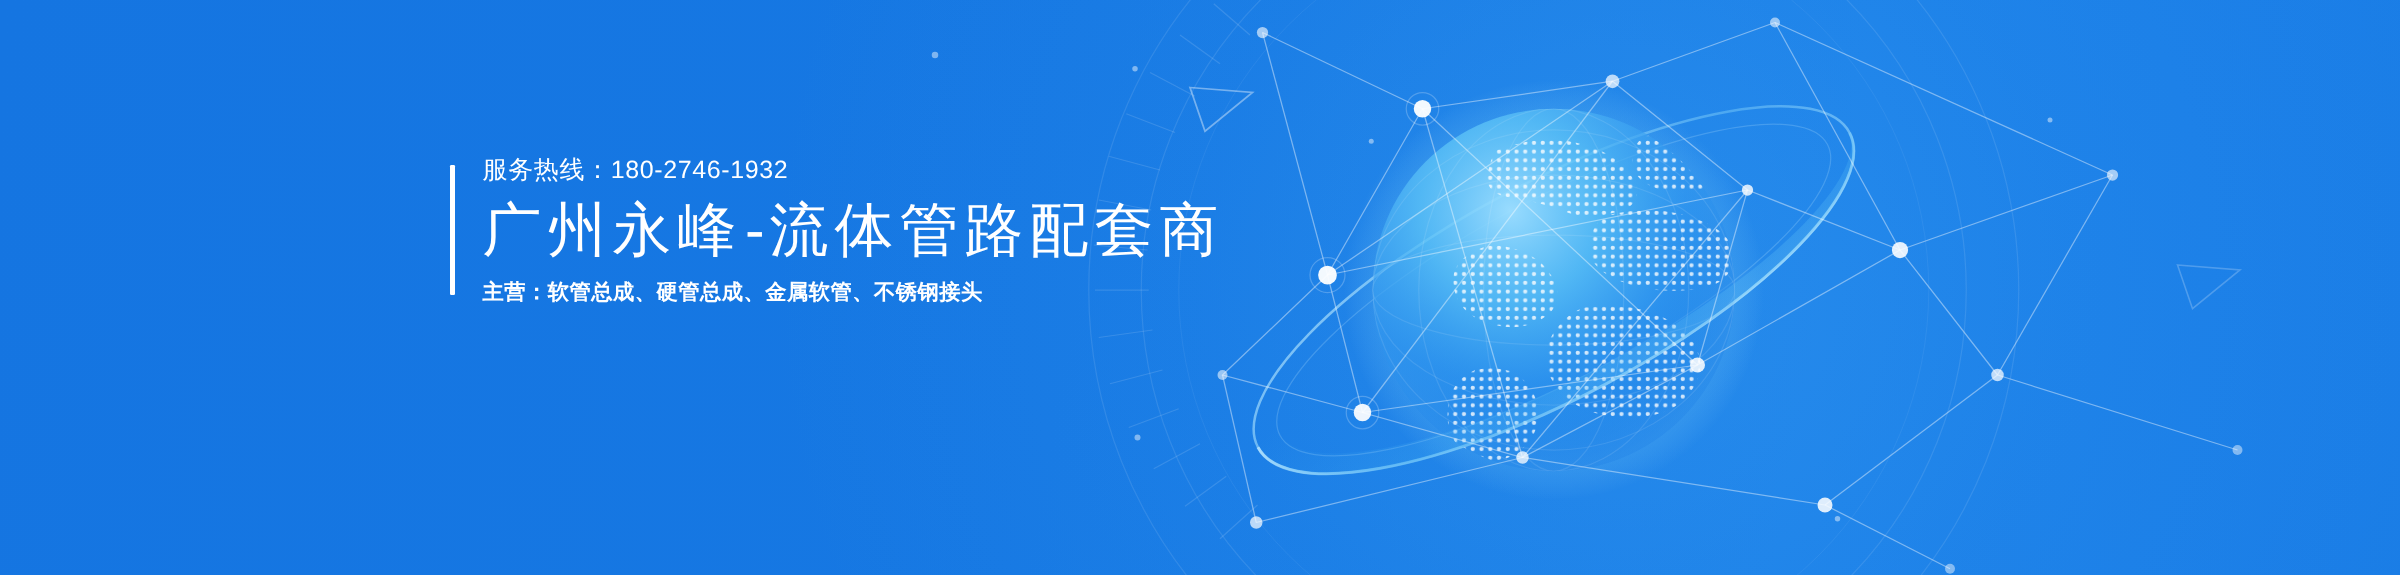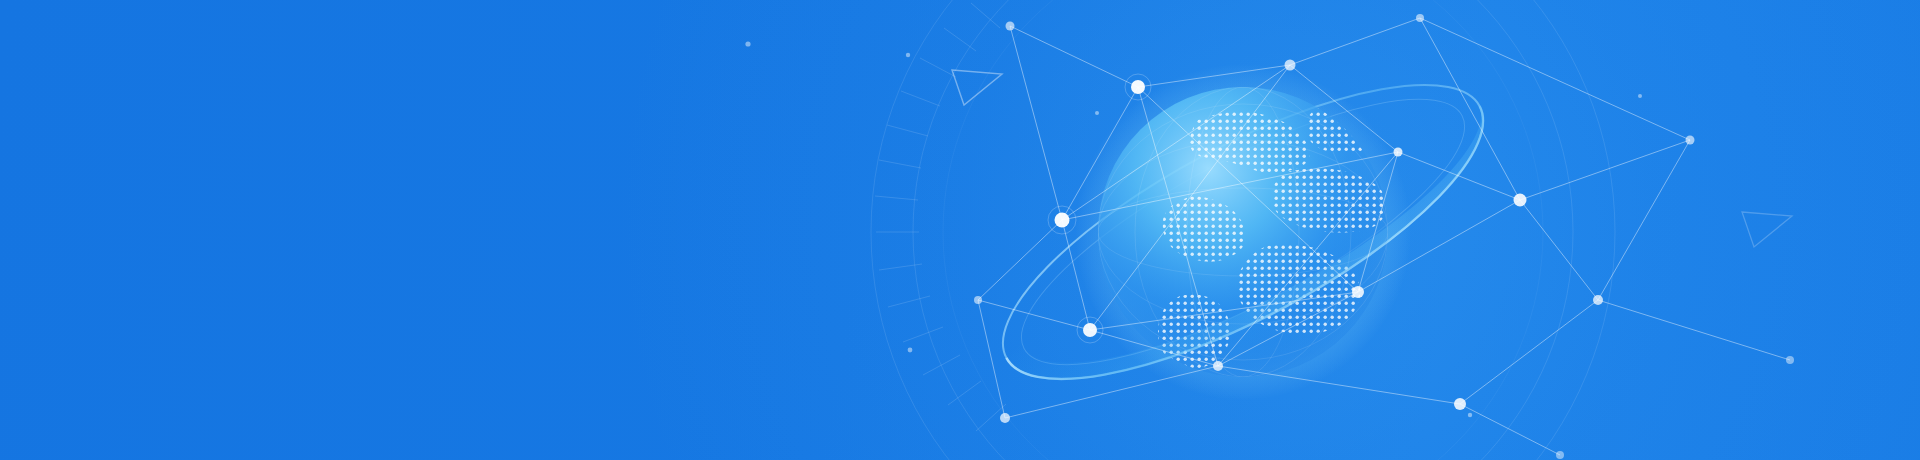--- a/index.html
+++ b/index.html
@@ -231,14 +231,25 @@
       <circle cx="1560" cy="455" r="4" fill-opacity="0.45"></circle>
     </g>
 
     <g fill="none" stroke="#ffffff" stroke-opacity="0.22">
       <circle cx="1062" cy="220" r="14"></circle>
       <circle cx="1090" cy="330" r="13"></circle>
       <circle cx="1138" cy="87" r="13"></circle>
     </g>
   </svg>
 
+  <div class="text-block">
+    <div class="accent-bar"></div>
+
+    <p class="hotline">服务热线：180-2746-1932</p>
+
+    <h1 class="headline">
+      <span>广州永峰</span><span class="dash">-</span><span>流体管路配套商</span>
+    </h1>
+
+    <p class="subline">主营：软管总成、硬管总成、金属软管、不锈钢接头</p>
+  </div>
 
 </div>
 
 </body></html>

